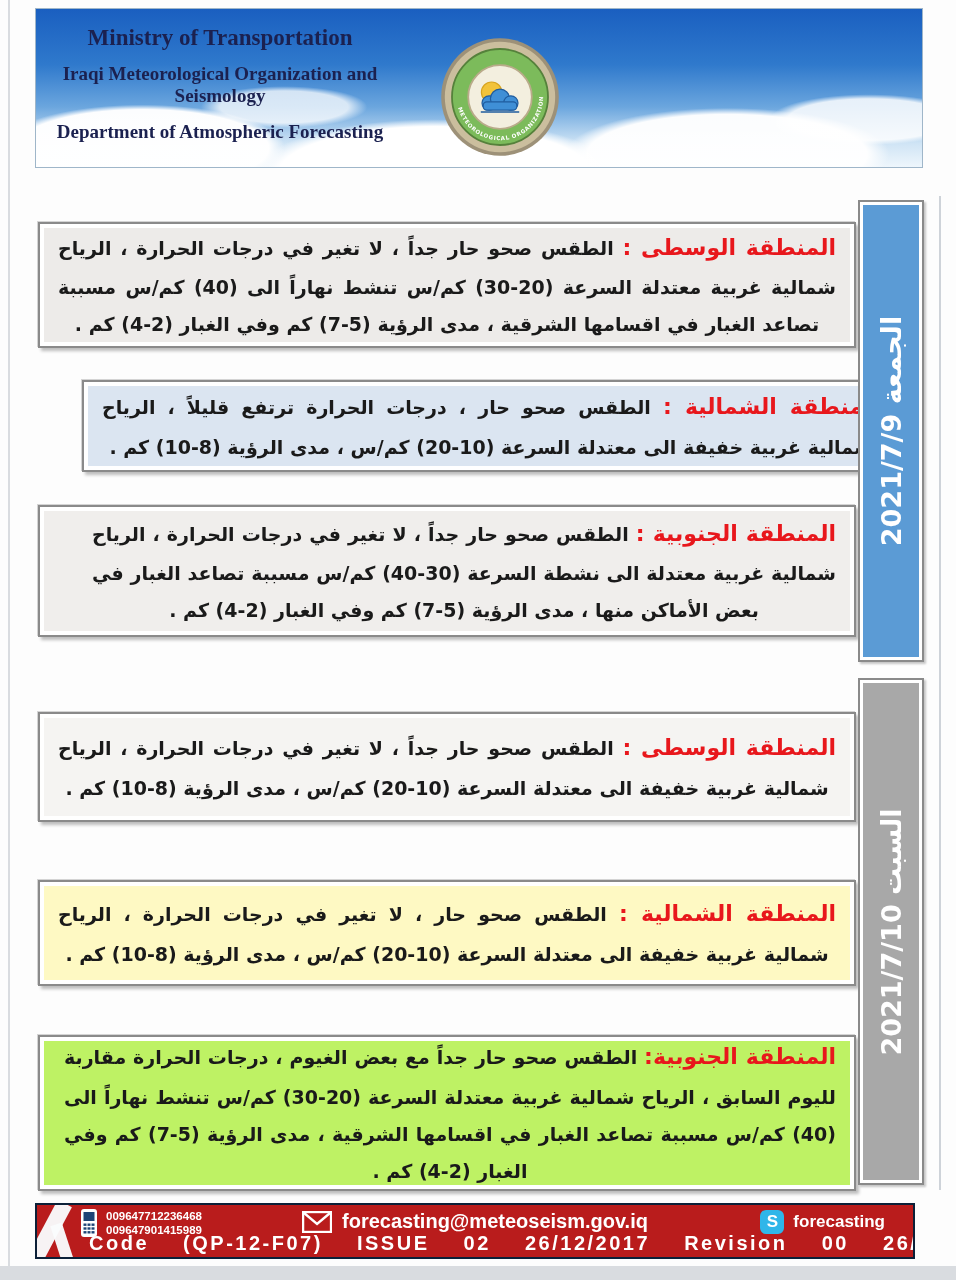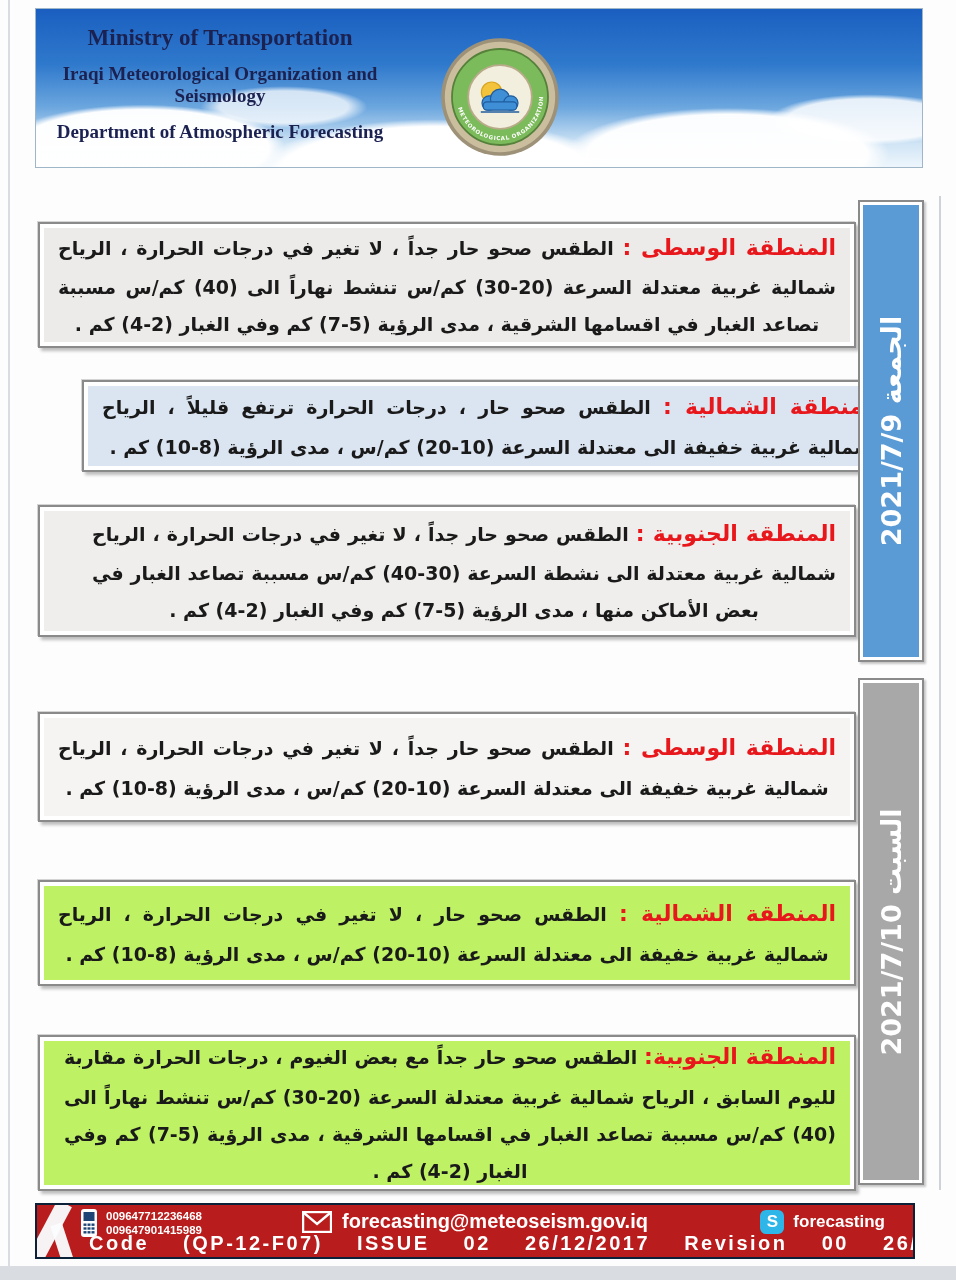--- a/index.html
+++ b/index.html
@@ -130,21 +130,21 @@
     </div>
   </div>
 
   <div class="fbox b4">
     <div class="fbox-in" style="background: rgb(245, 244, 242);">
       <p class="ftext"><span class="rhead">المنطقة الوسطى :</span> <span>الطقس صحو حار جداً ، لا تغير في درجات الحرارة ، الرياح شمالية غربية خفيفة الى معتدلة السرعة (10-20) كم/س ، مدى الرؤية (8-10) كم .</span></p>
     </div>
   </div>
 
   <div class="fbox b5">
-    <div class="fbox-in" style="background: #bef264;">
+    <div class="fbox-in" style="background: #fef9c3;">
       <p class="ftext"><span class="rhead">المنطقة الشمالية :</span> <span>الطقس صحو حار ، لا تغير في درجات الحرارة ، الرياح شمالية غربية خفيفة الى معتدلة السرعة (10-20) كم/س ، مدى الرؤية (8-10) كم .</span></p>
     </div>
   </div>
 
   <div class="fbox b6">
     <div class="fbox-in" style="background: #bef264; padding-left: 20px;">
       <p class="ftext"><span class="rhead">المنطقة الجنوبية:</span> <span>الطقس صحو حار جداً مع بعض الغيوم ، درجات الحرارة مقاربة لليوم السابق ، الرياح شمالية غربية معتدلة السرعة (20-30) كم/س تنشط نهاراً الى (40) كم/س مسببة تصاعد الغبار في اقسامها الشرقية ، مدى الرؤية (5-7) كم وفي الغبار (2-4) كم .</span></p>
     </div>
   </div>
 

